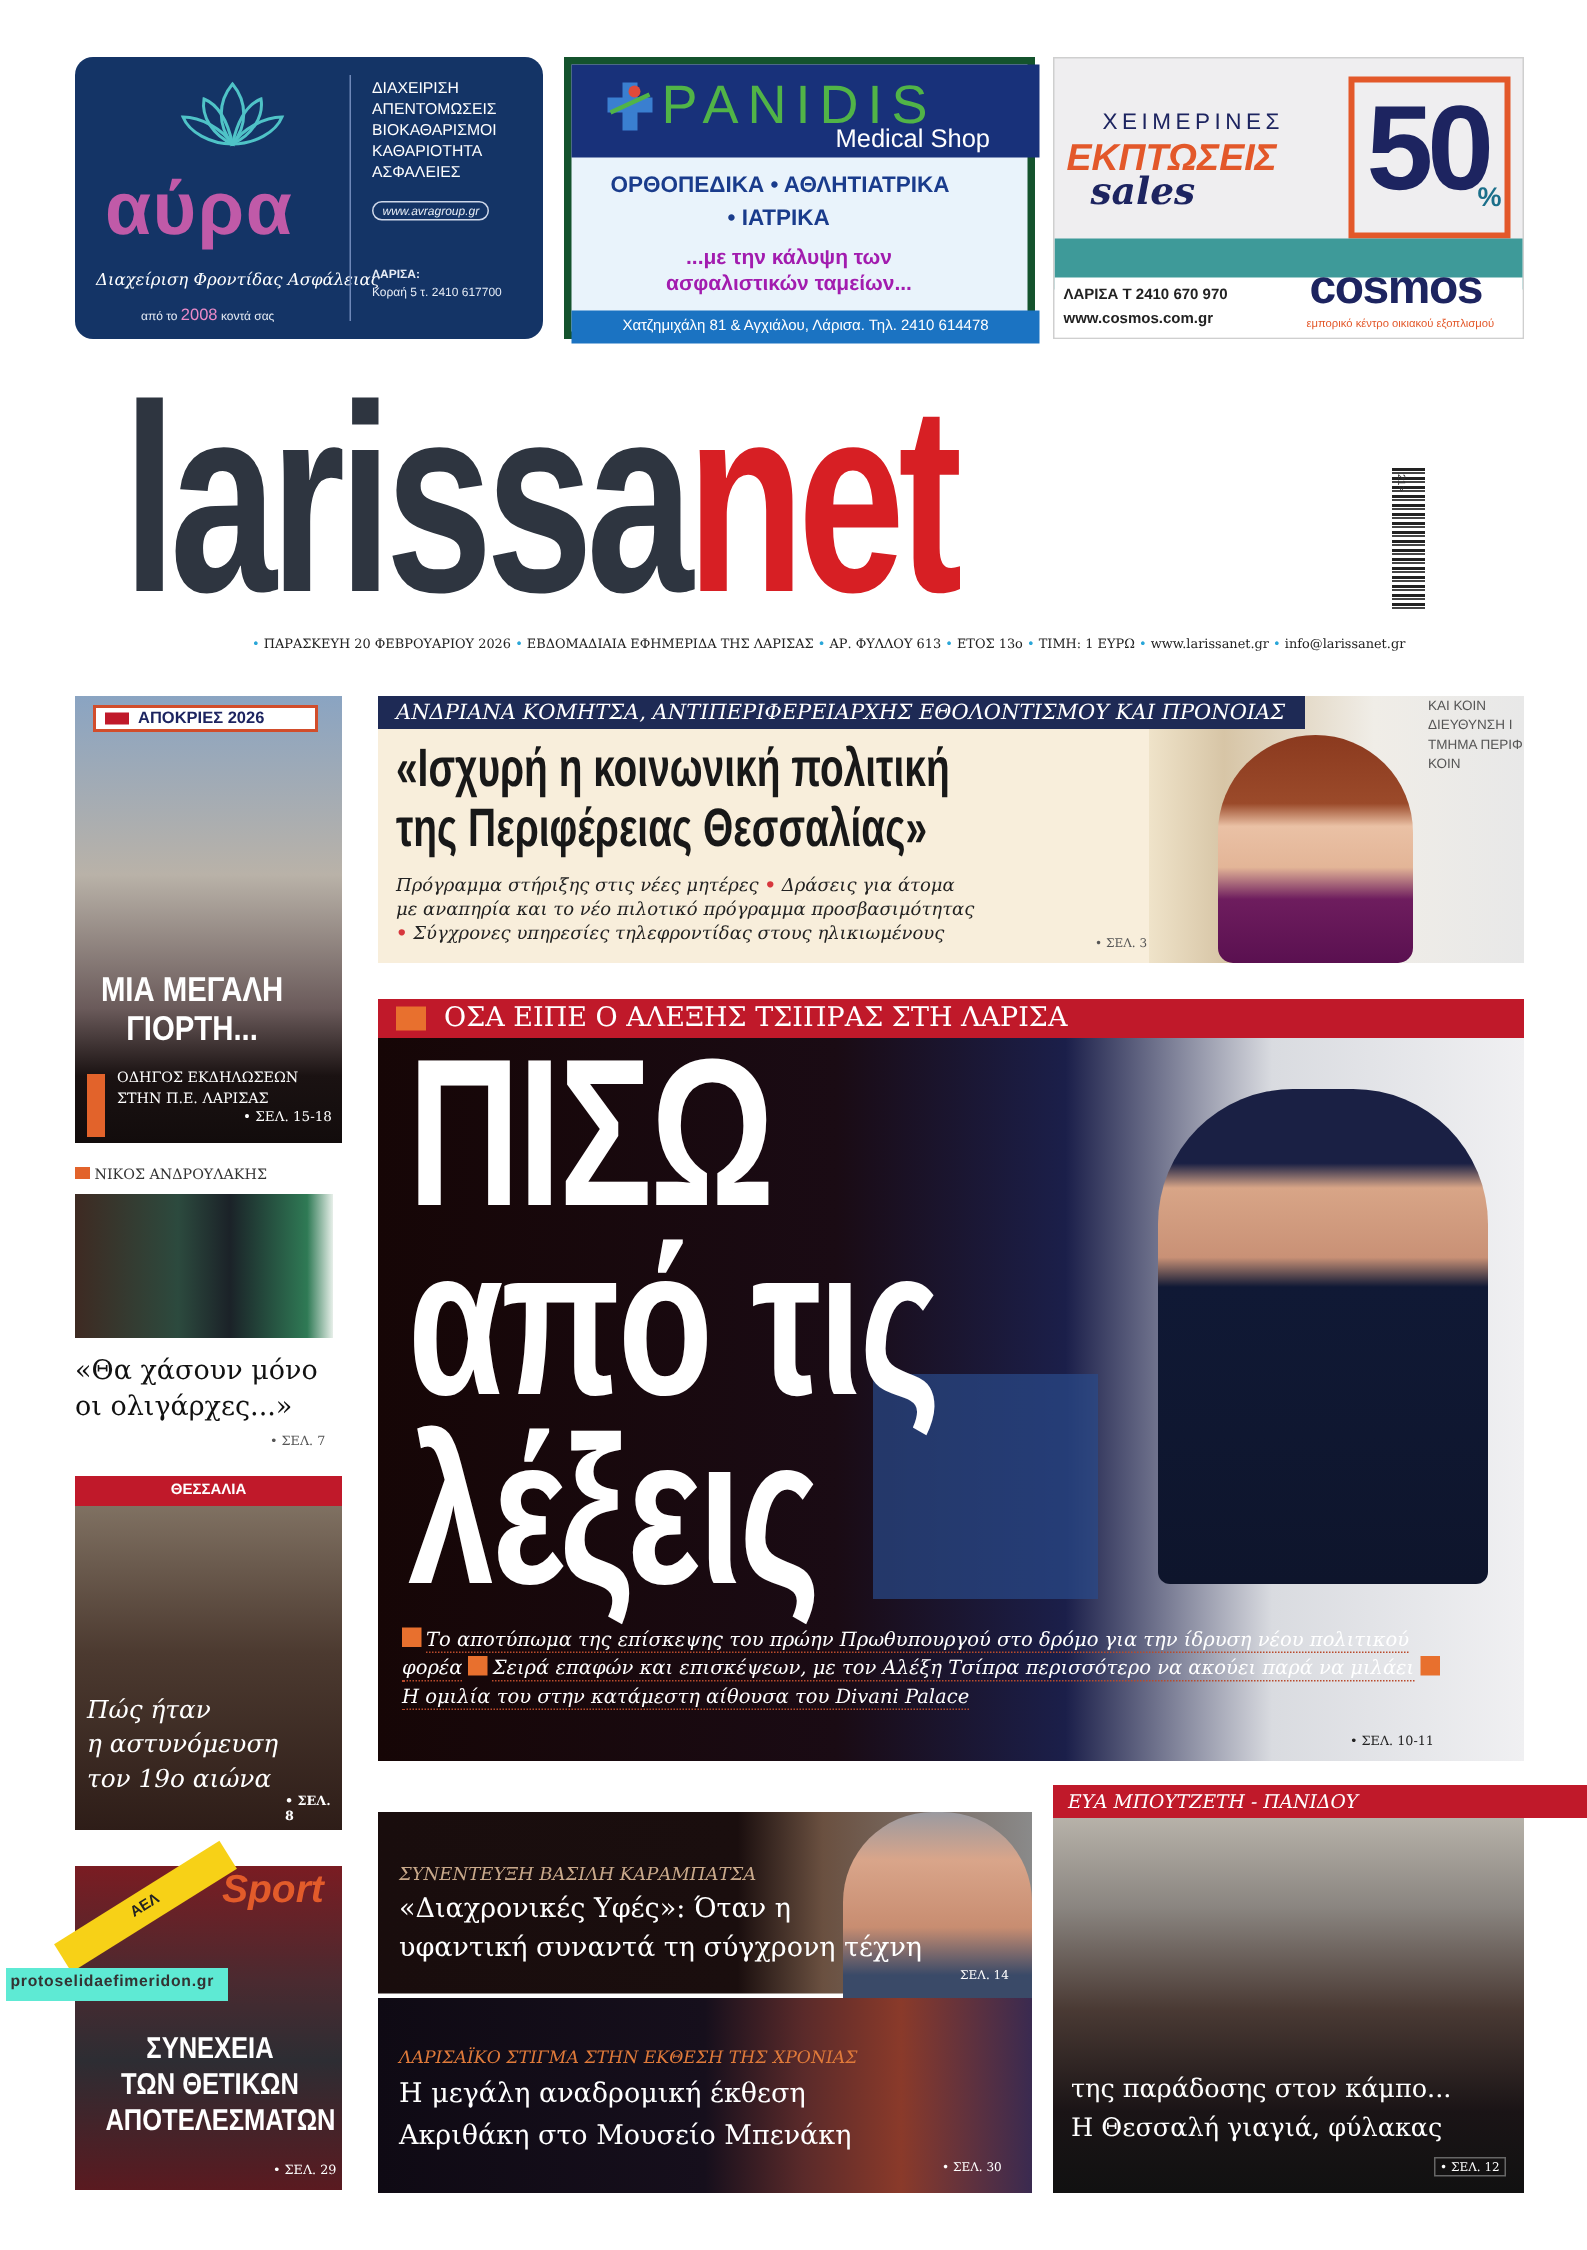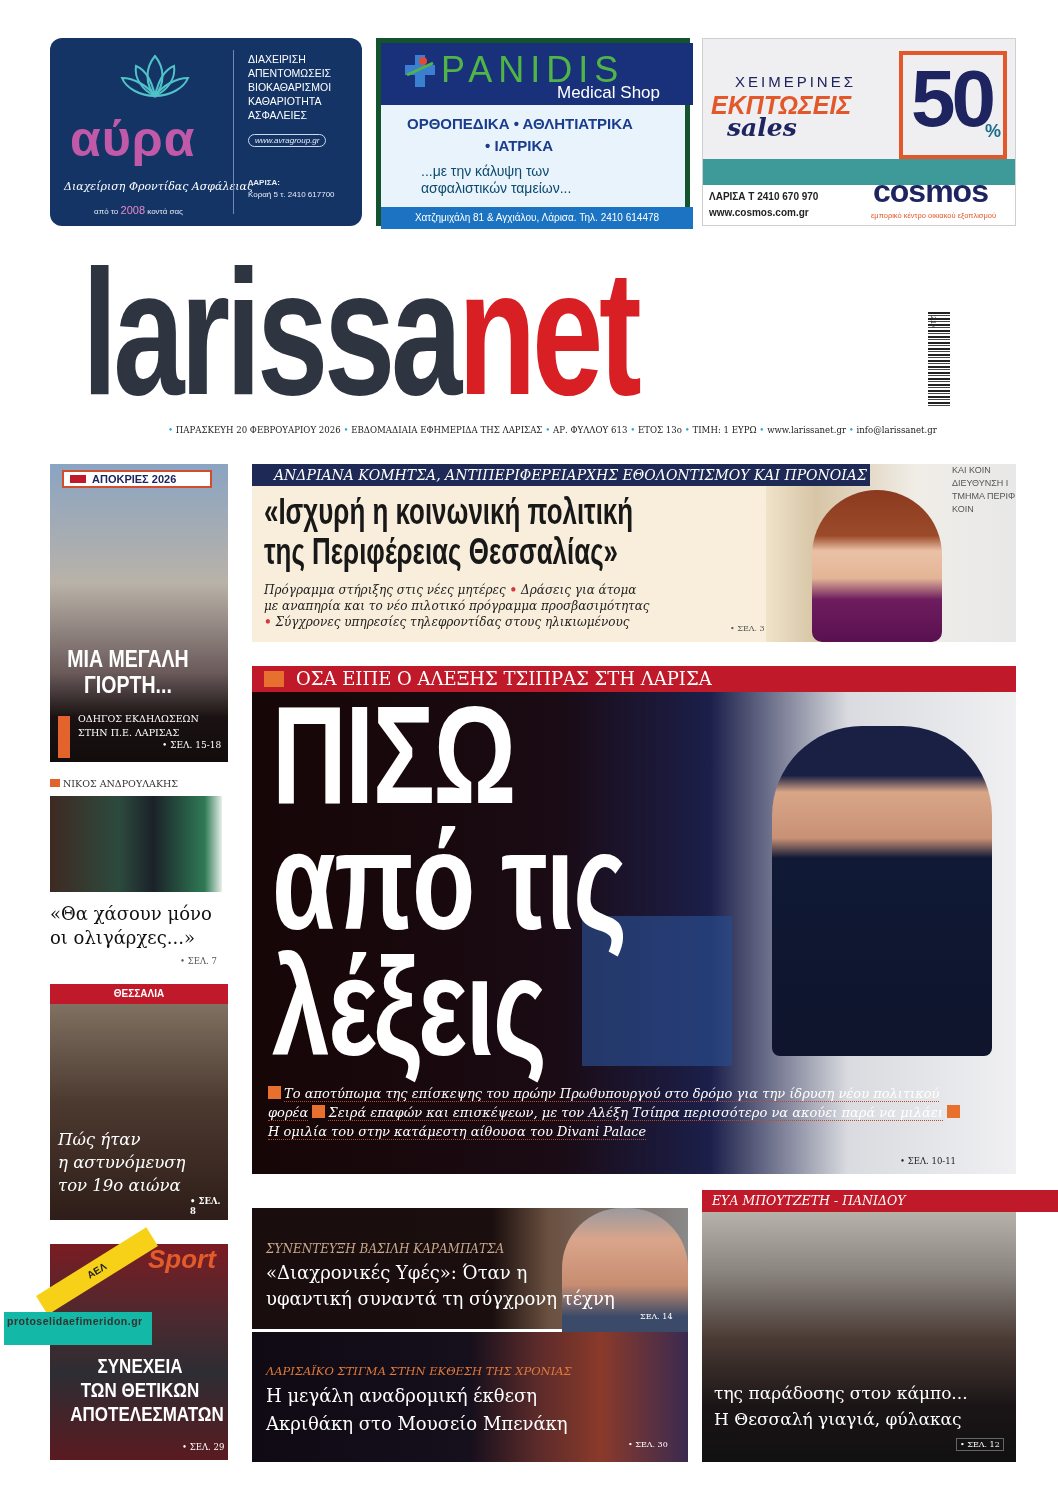--- a/index.html
+++ b/index.html
@@ -19,21 +19,21 @@
 .ad1 .url{left:198px;top:96px;font-size:8px;font-style:italic;border:1px solid #cfd8ea;border-radius:8px;padding:1px 6px}
 .ad1 .city{left:198px;top:140px;font-size:8px;font-weight:bold}
 .ad1 .addr{left:198px;top:152px;font-size:8px}
 .ad2{left:376px;top:38px;width:314px;height:188px;background:#e9f3fb;border:5px solid #14532d}
 .ad2 .top{left:0;top:0;width:312px;height:62px;background:#18317a}
 .ad2 .name{left:60px;top:6px;font-size:36px;color:#51b447;letter-spacing:6px;font-weight:normal}
 .ad2 .sub{left:176px;top:40px;font-size:17px;color:#fff}
 .ad2 .cross{left:22px;top:10px;width:34px;height:36px}
 .ad2 .l1{left:26px;top:72px;font-size:15px;font-weight:bold;color:#1a3c8c}
 .ad2 .l2{left:104px;top:94px;font-size:15px;font-weight:bold;color:#1a3c8c}
-.ad2 .l3{left:40px;top:120px;font-size:14px;font-weight:normal;color:#0c4a6e;text-align:left;width:210px;line-height:17px}
+.ad2 .l3{left:40px;top:120px;font-size:14px;font-weight:bold;color:#a21caf;text-align:center;width:210px;line-height:17px}
 .ad2 .bar{left:0;top:164px;width:312px;height:22px;background:#1b73c2;color:#fff;font-size:10px;line-height:22px;text-align:center}
 .ad3{left:702px;top:38px;width:314px;height:188px;background:#efeef0;border:1px solid #cfcfcf;overflow:hidden}
 .ad3 .w1{left:32px;top:34px;font-size:15px;letter-spacing:3px;color:#1d2460}
 .ad3 .w2{left:8px;top:52px;font-size:25px;font-weight:bold;font-style:italic;color:#e3582a}
 .ad3 .w3{left:24px;top:74px;font-size:25px;font-weight:bold;font-style:italic;color:#1d2460;font-family:"DejaVu Serif",serif}
 .ad3 .box{left:196px;top:12px;width:108px;height:108px;border:4px solid #e3582a}
 .ad3 .pct{left:208px;top:14px;font-size:80px;font-weight:bold;color:#1d2460;letter-spacing:-4px}
 .ad3 .pctsign{left:282px;top:82px;font-size:18px;color:#1b6f8a;font-weight:bold}
 .ad3 .hills{left:0;top:120px;width:314px;height:34px;background:#3e9a99}
 .ad3 .bottom{left:0;top:146px;width:314px;height:42px;background:#fff}
@@ -64,24 +64,24 @@
 .box2pg{left:180px;top:956px;font-size:8.5px;color:#555}
 .box3{left:50px;top:984px;width:178px;height:236px;background:linear-gradient(180deg,#8a7c6c 0%,#4c3a30 50%,#2e1d18 100%)}
 .box3 .hat{left:0;top:0;width:178px;height:20px;background:#c0192a;color:#fff;font-size:10px;font-weight:bold;text-align:center;line-height:20px}
 .box3 .head{left:8px;top:144px;font-size:16.5px;font-style:italic;line-height:23px;color:#fff}
 .box3 .pg{left:140px;top:212px;font-size:8.5px;color:#fff;font-weight:bold}
 .box4{left:50px;top:1244px;width:178px;height:216px;background:linear-gradient(180deg,#7a1c22 0%,#4b2a30 35%,#2d2d33 60%,#5a1a20 100%)}
 .box4 .sport{left:98px;top:0;font-size:26px;font-weight:bold;font-style:italic;color:#e25b2a}
 .box4 .sash{left:-18px;top:16px;width:130px;height:22px;background:#f7d117;transform:rotate(-32deg);font-size:10px;font-weight:bold;text-align:center;line-height:22px;color:#222}
 .box4 .head{left:8px;top:110px;width:164px;text-align:center;font-size:20px;font-weight:bold;color:#fff;line-height:24px;transform:scaleX(0.85);transform-origin:center top}
 .box4 .pg{left:132px;top:198px;font-size:8.5px;color:#fff}
-.watermark{left:4px;top:1312px;width:148px;height:33px;background:#14b8a6;font-size:10.5px;font-weight:bold;color:#333;line-height:18px;padding-left:3px;letter-spacing:0.5px}
+.watermark{left:4px;top:1312px;width:148px;height:22px;background:#5eead4;font-size:10.5px;font-weight:bold;color:#333;line-height:18px;padding-left:3px;letter-spacing:0.5px}
 
 .top{left:252px;top:464px;width:764px;height:178px;background:#f8eedb}
-.top .bar{left:0;top:0;width:618px;height:22px;background:#1e2a55;color:#fff;font-size:14px;font-style:italic;line-height:22px;padding-left:22px;font-family:"DejaVu Serif",serif;white-space:nowrap;overflow:hidden}
+.top .bar{left:0;top:0;width:618px;height:22px;background:#1e2a55;color:#fff;font-size:14px;font-style:italic;line-height:22px;padding-left:12px;font-family:"DejaVu Serif",serif;white-space:nowrap;overflow:hidden}
 .top .head{left:12px;top:28px;font-size:36px;font-weight:bold;line-height:40px;color:#181818;transform:scaleX(0.72);transform-origin:left top;white-space:nowrap}
 .top .deck{left:12px;top:118px;font-size:12px;font-style:italic;line-height:16px;color:#222;font-family:"DejaVu Serif",serif;white-space:nowrap}
 .top .deck b{color:#d7373d}
 .top .pg{left:478px;top:160px;font-size:8px;color:#555}
 .top .photo{left:514px;top:0;width:250px;height:178px;background:linear-gradient(90deg,#efe3c9 0%,#d7c5a6 20%,#f0ede7 60%,#e8e8e8 100%)}
 .top .woman{left:560px;top:26px;width:130px;height:152px;border-radius:65px 65px 10px 10px;background:linear-gradient(180deg,#8b3a1f 0%,#9b4a2a 30%,#eac1a5 40%,#e3b597 58%,#6e1d5e 72%,#5a1050 100%)}
 .top .sign{left:700px;top:0;font-size:9px;color:#555;text-align:left;line-height:13px;width:64px;white-space:nowrap;overflow:hidden}
 
 .main{left:252px;top:666px;width:764px;height:508px;background:linear-gradient(90deg,#160606 0%,#1a0b14 40%,#1b1f4a 60%,#d9dbe0 78%,#f0f0f2 100%)}
 .main .bar{left:0;top:0;width:764px;height:26px;background:#c0192a;color:#fff;font-size:18px;line-height:26px;padding-left:44px;font-family:"DejaVu Serif",serif}

